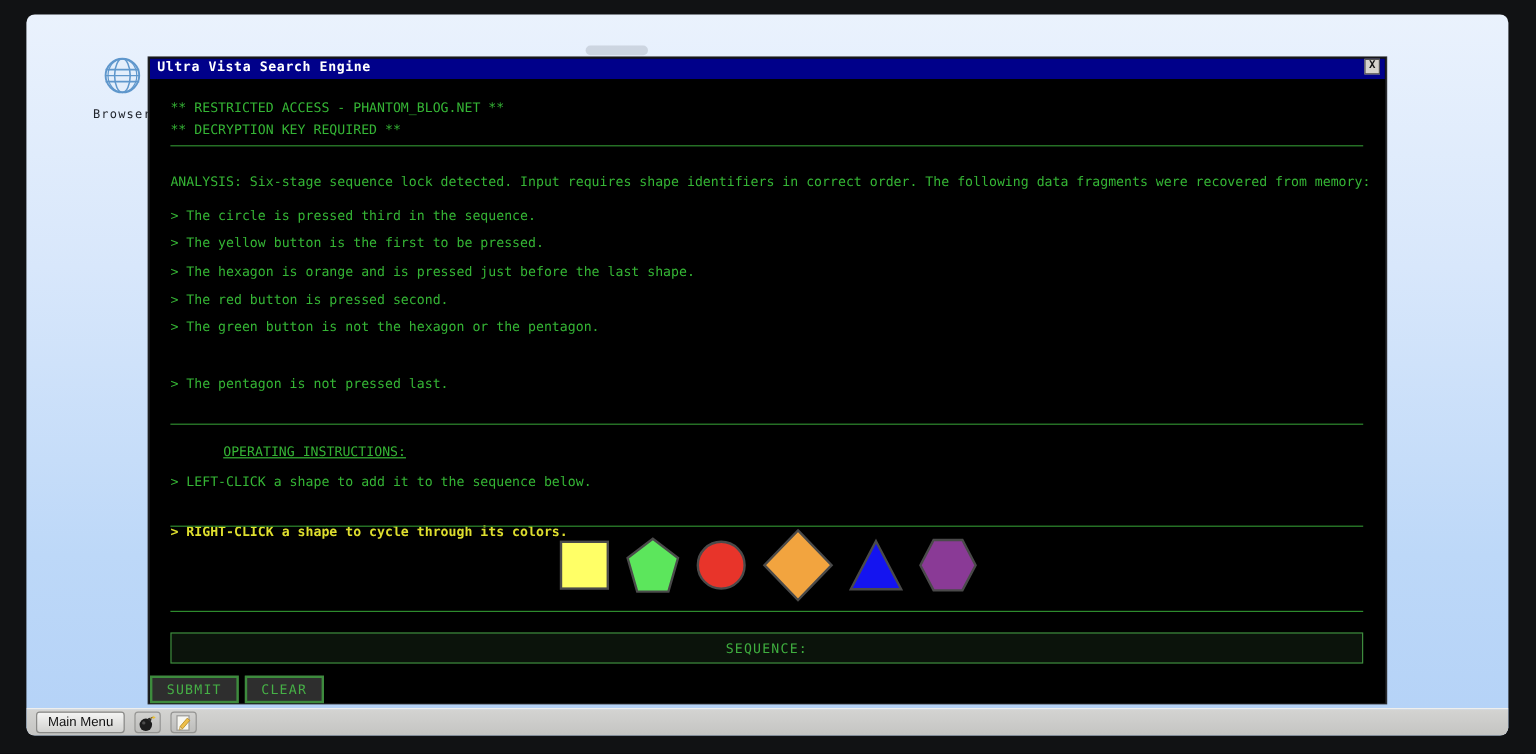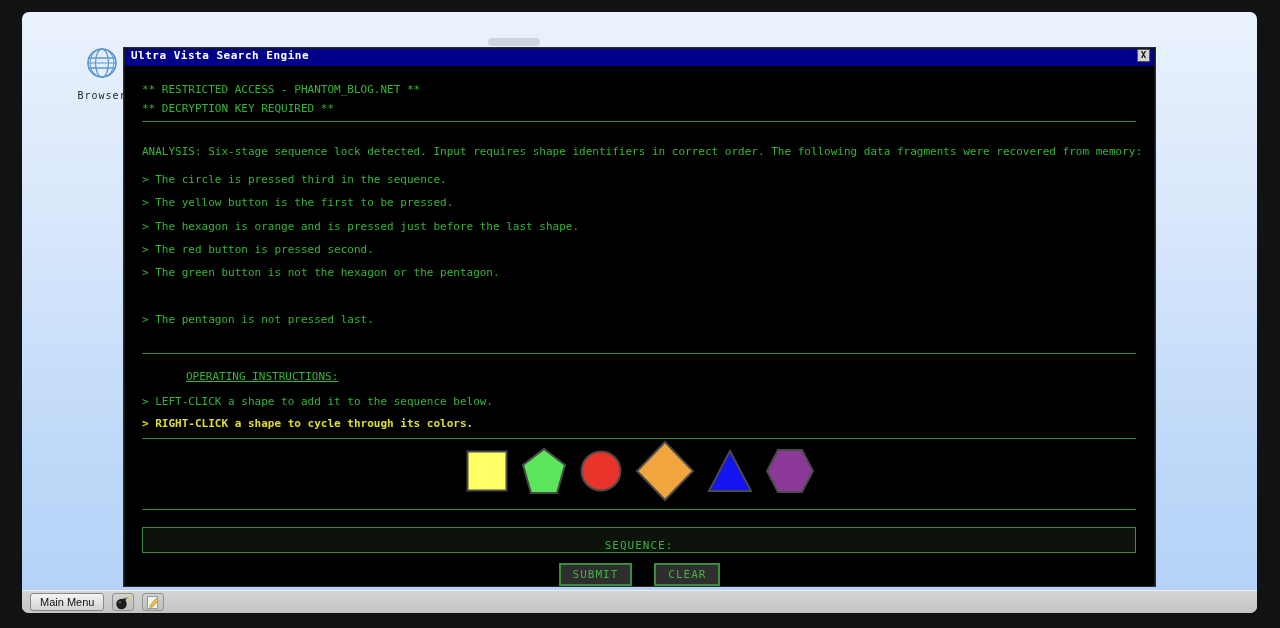--- a/index.html
+++ b/index.html
@@ -25,35 +25,35 @@
   .titlebar { height:17px; background:#00008a; display:flex; align-items:flex-start; }
   .title { color:#fff; font-weight:bold; font-size:11px; letter-spacing:.5px; padding-left:6px;
            font-family:"DejaVu Sans Mono", monospace; }
   .close { margin-left:auto; margin-right:4px; width:13px; height:13px; background:#d6d3cc;
            border:1px solid #555; color:#111; font-size:9px; font-weight:bold; line-height:11px;
            text-align:center; cursor:pointer; font-family:"DejaVu Sans Mono", monospace; }
 
   .content { position:relative; width:100%; height:520px; background:#000; }
   .tl { position:absolute; left:17px; white-space:pre; font-size:11px; line-height:13px;
         color:#35b535; font-family:"DejaVu Sans Mono", monospace; }
-  .tl.yellow { color:#dede2e; font-weight:bold; }
+  .tl.yellow { color:#dede2e; font-weight:bold;margin-top:20px; }
   .tl.underline { text-decoration:underline;margin-left:44px; }
   .sep { position:absolute; left:17px; right:18px; height:0; border-top:1px solid #2e8b2e; }
 
   .shapes { position:absolute; top:374px; left:0; right:0; height:62px;
             display:flex; justify-content:center; align-items:center; gap:12px; }
   .shapes svg { display:block; cursor:pointer; }
 
   .seqbox { position:absolute; left:17px; right:18px; top:461px; height:26px;
             background:#0b130b; border:1px solid #3d8b3d;
-            display:flex; align-items:flex-end; justify-content:center;
+            display:flex; align-items:center; justify-content:center;
             color:#3fae3f; font-size:11px; letter-spacing:1px; }
 
   .btnrow { position:absolute; top:497px; left:0; right:0; display:flex;
-            justify-content:center; gap:22px; }
+            gap:5px; }
   .tbtn { background:#2e2e2e; border:2px solid #3d8b3d; color:#46b046;
           font-family:"DejaVu Sans Mono", monospace; font-size:11px; letter-spacing:1px;
           padding:3px 12px; cursor:pointer; }
 
   
   .taskbar { position:absolute; left:0; right:0; top:578px; height:23px;
              background:linear-gradient(180deg,#d4d4d2 0%, #c4c4c2 100%);
              border-top:1px solid #efefee; display:flex; align-items:center; padding-left:8px; gap:8px; }
   .mm-btn { height:18px; padding:0 9px; font-family:"Liberation Sans", sans-serif;
             font-size:11px; font-weight:normal; color:#111;

